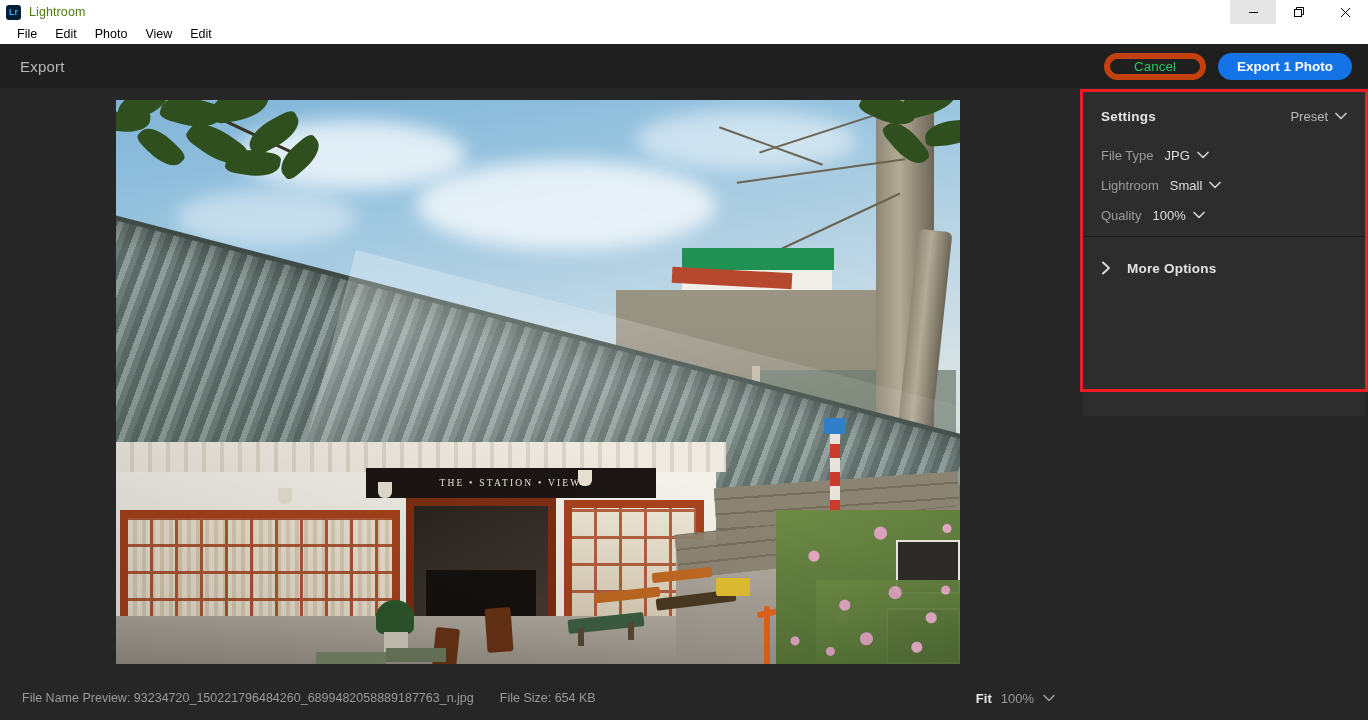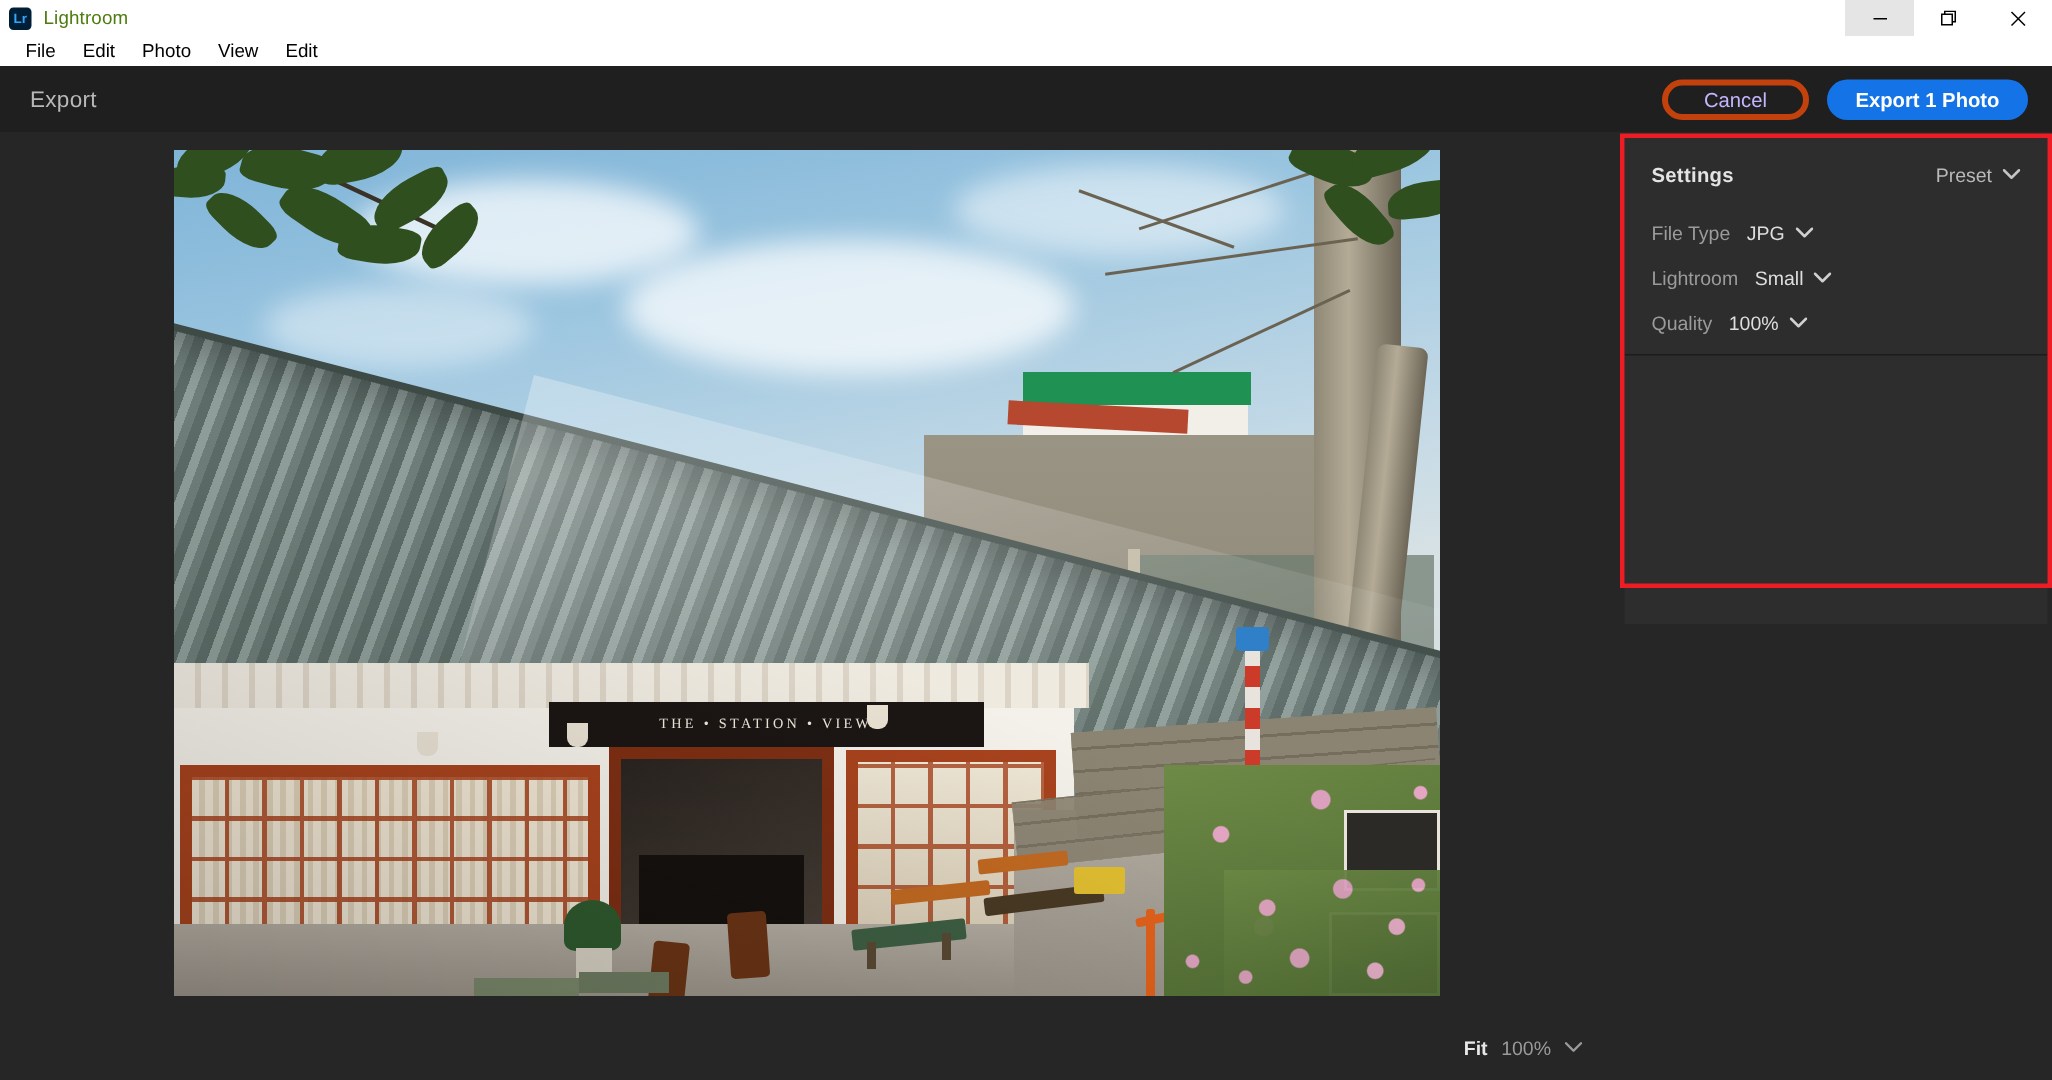--- a/index.html
+++ b/index.html
@@ -46,22 +46,22 @@
     height:44px;background:#1f1f1f;display:flex;align-items:center;
     position:relative;
   }
   .export-title{
     margin-left:20px;font-size:15px;color:#b8b8b8;letter-spacing:.2px;
   }
   .header-actions{
     position:absolute;right:16px;top:0;height:44px;display:flex;align-items:center;gap:12px;
   }
   .btn-cancel{
-    height:27px;padding:0 24px;border-radius:14px;border:4px solid #c2410c;
-    background:transparent;color:#c4b5fd;font-size:13.5px;
+    height:27px;padding:0 24px;border-radius:14px;border:6px solid #c2410c;
+    background:transparent;color:#22c55e;font-size:13.5px;
     display:flex;align-items:center;justify-content:center;cursor:pointer;
     font-family:"Liberation Sans",sans-serif;
   }
   .btn-export{
     height:27px;padding:0 19px;border-radius:14px;border:none;
     background:#1473e6;color:#ffffff;font-size:13.5px;font-weight:bold;
     display:flex;align-items:center;justify-content:center;cursor:pointer;
     font-family:"Liberation Sans",sans-serif;
   }
 
@@ -406,20 +406,24 @@
       <div class="planter" style="left:770px;top:508px;width:74px;height:56px;"></div>
       <div class="flowers" style="left:700px;top:480px;width:144px;height:84px;opacity:.95"></div>
 
       <div style="position:absolute;left:600px;top:478px;width:34px;height:18px;background:#e3c031;border-radius:2px"></div>
 
       <div class="shadow-overlay"></div>
     </div>
   </div>
 
   <div class="statusbar">
+    <div class="status-left">
+      <div class="status-text">File Name Preview: 93234720_150221796484260_6899482058889187763_n.jpg</div>
+      <div class="status-text">File Size: 654 KB</div>
+    </div>
     <div class="status-right">
       <div class="fit-label">Fit</div>
       <div class="zoom-label">100%</div>
       <svg class="chev" width="12" height="8" viewBox="0 0 12 8">
         <polyline points="1,1.5 6,6.5 11,1.5" fill="none" stroke="#9a9a9a" stroke-width="1.6" stroke-linecap="round" stroke-linejoin="round"></polyline>
       </svg>
     </div>
   </div>
 
   <div class="right-col">
@@ -465,18 +469,24 @@
               <polyline points="1,1.5 6,6.5 11,1.5" fill="none" stroke="#d0d0d0" stroke-width="1.7" stroke-linecap="round" stroke-linejoin="round"></polyline>
             </svg>
           </span>
         </div>
 
 
       </div>
 
       <div class="divider"></div>
 
+      <div class="more-row">
+        <svg class="chev" width="10" height="14" viewBox="0 0 10 14">
+          <polyline points="2,1.5 8,7 2,12.5" fill="none" stroke="#d8d8d8" stroke-width="2" stroke-linecap="round" stroke-linejoin="round"></polyline>
+        </svg>
+        <span class="more-label">More Options</span>
+      </div>
     </div>
 
     <div class="highlight-box"></div>
   </div>
 
 </div>
 
 </body></html>

